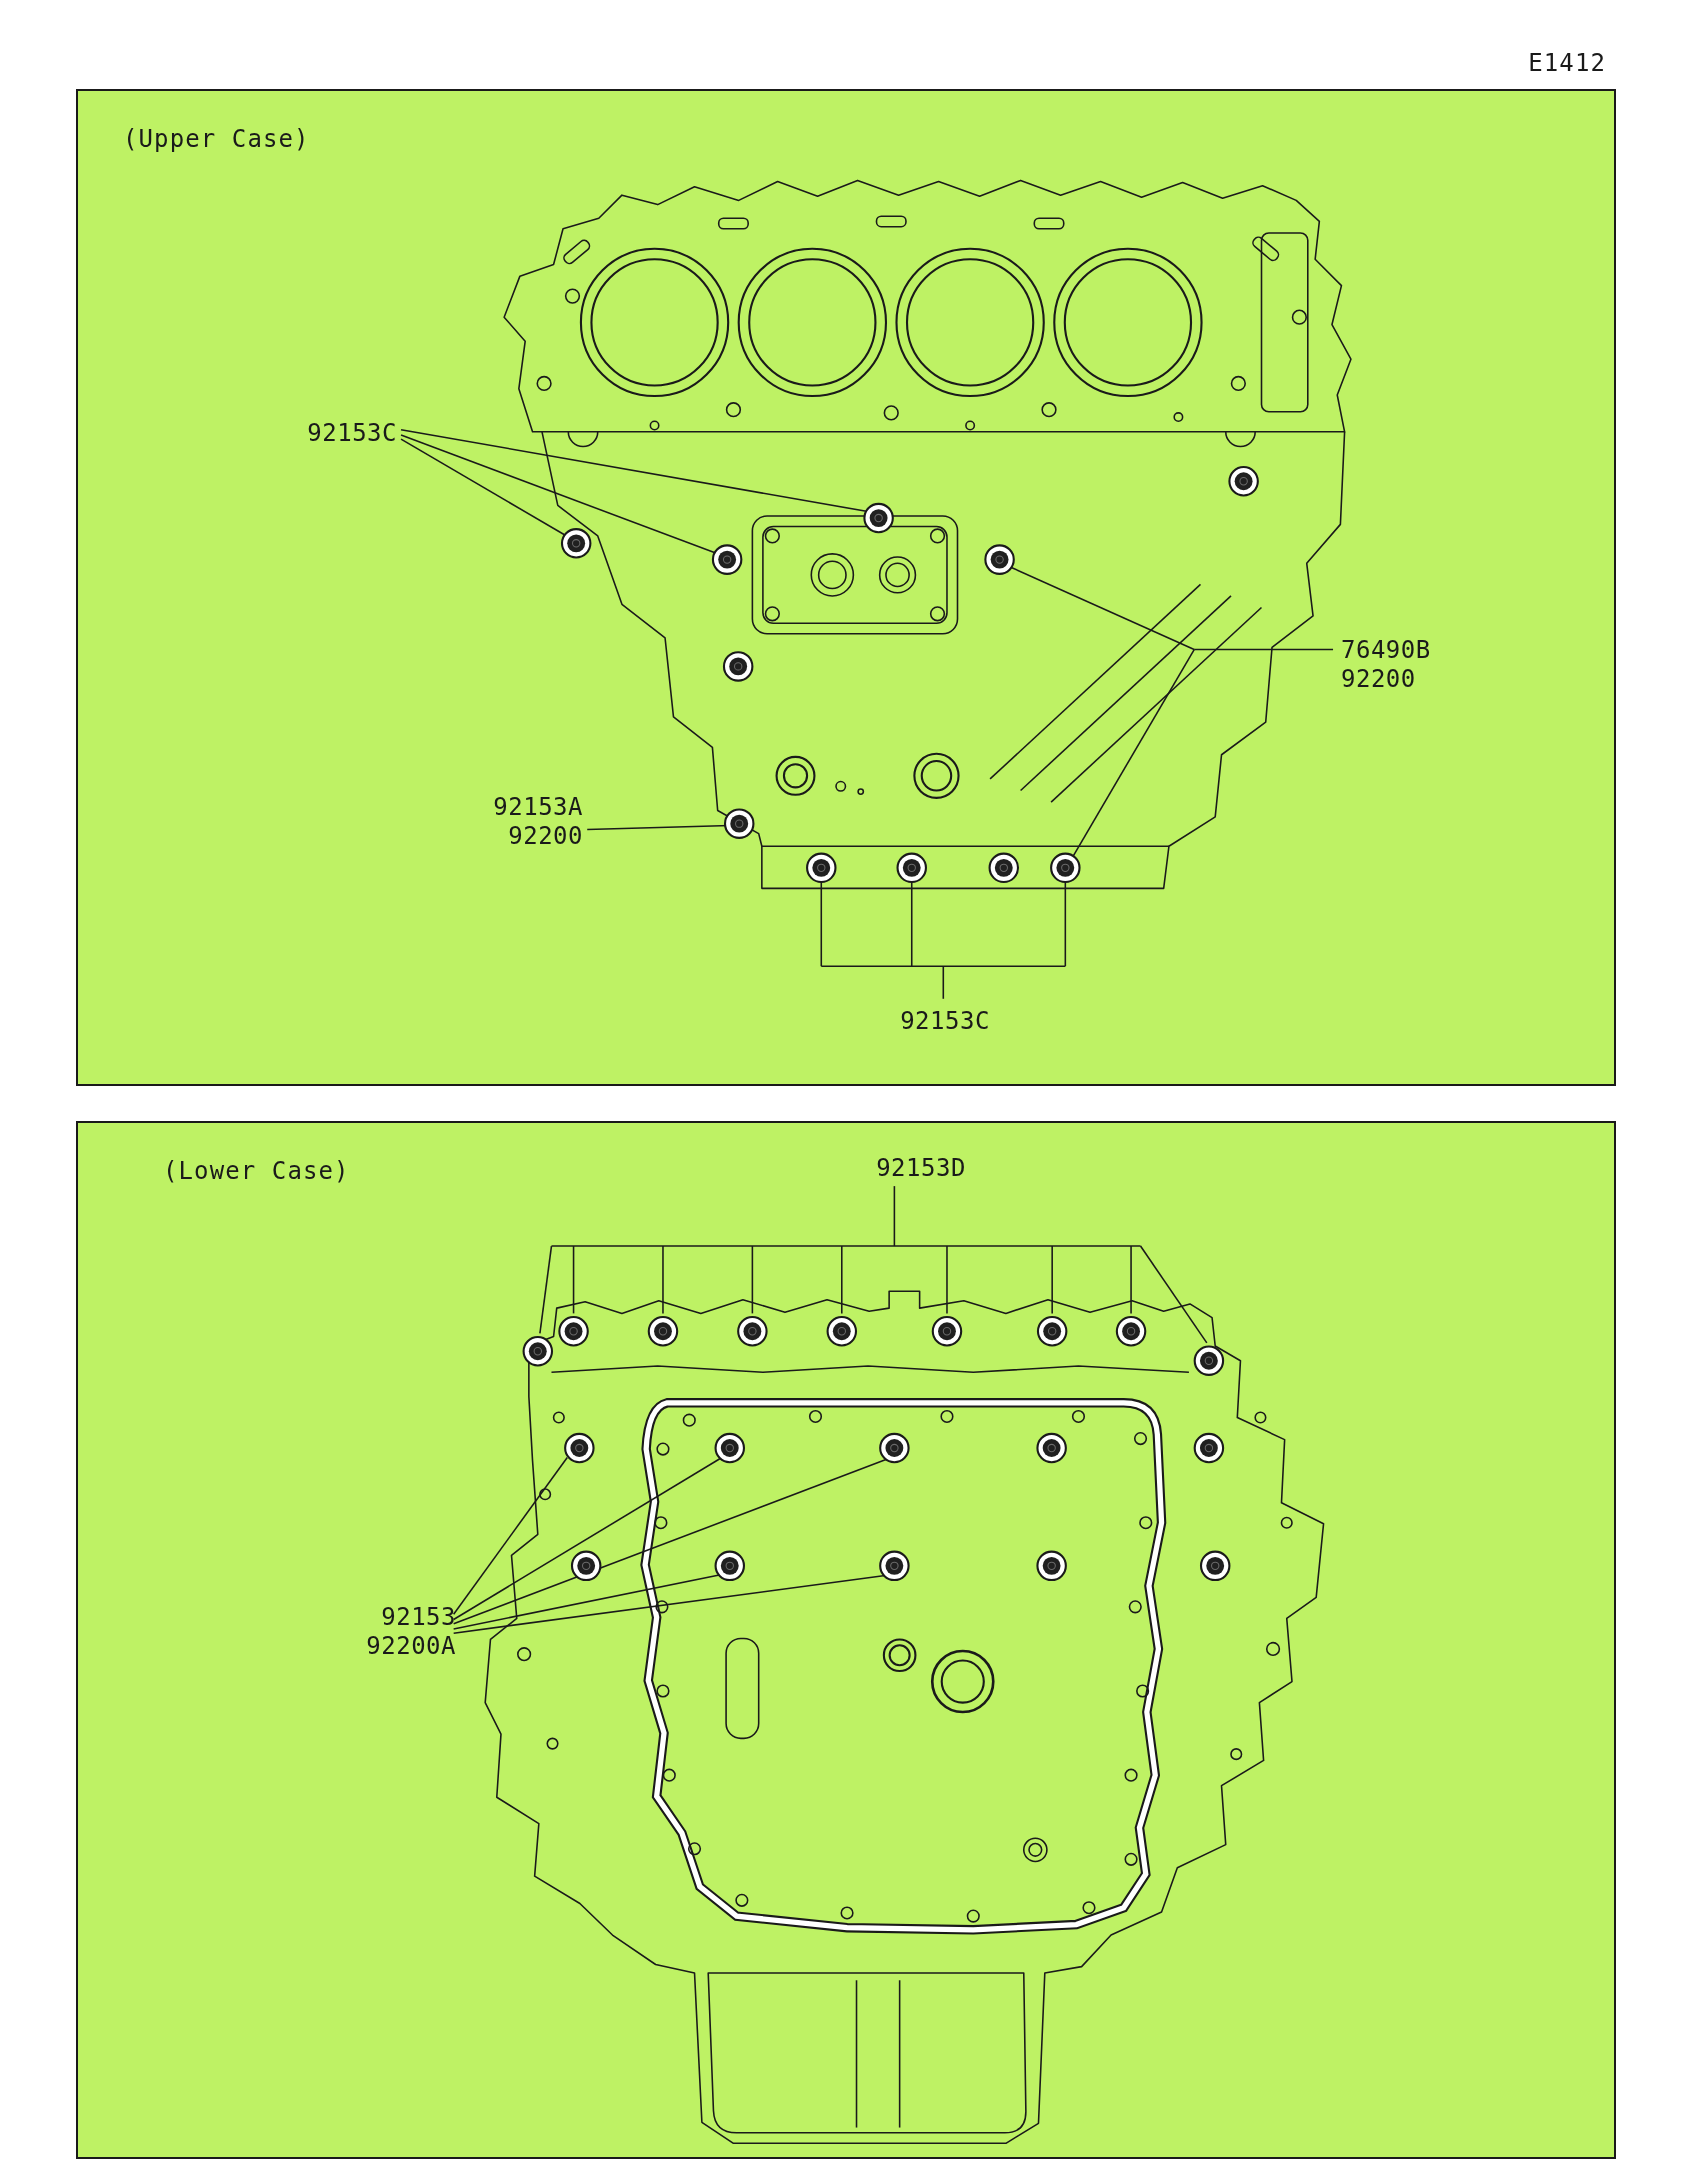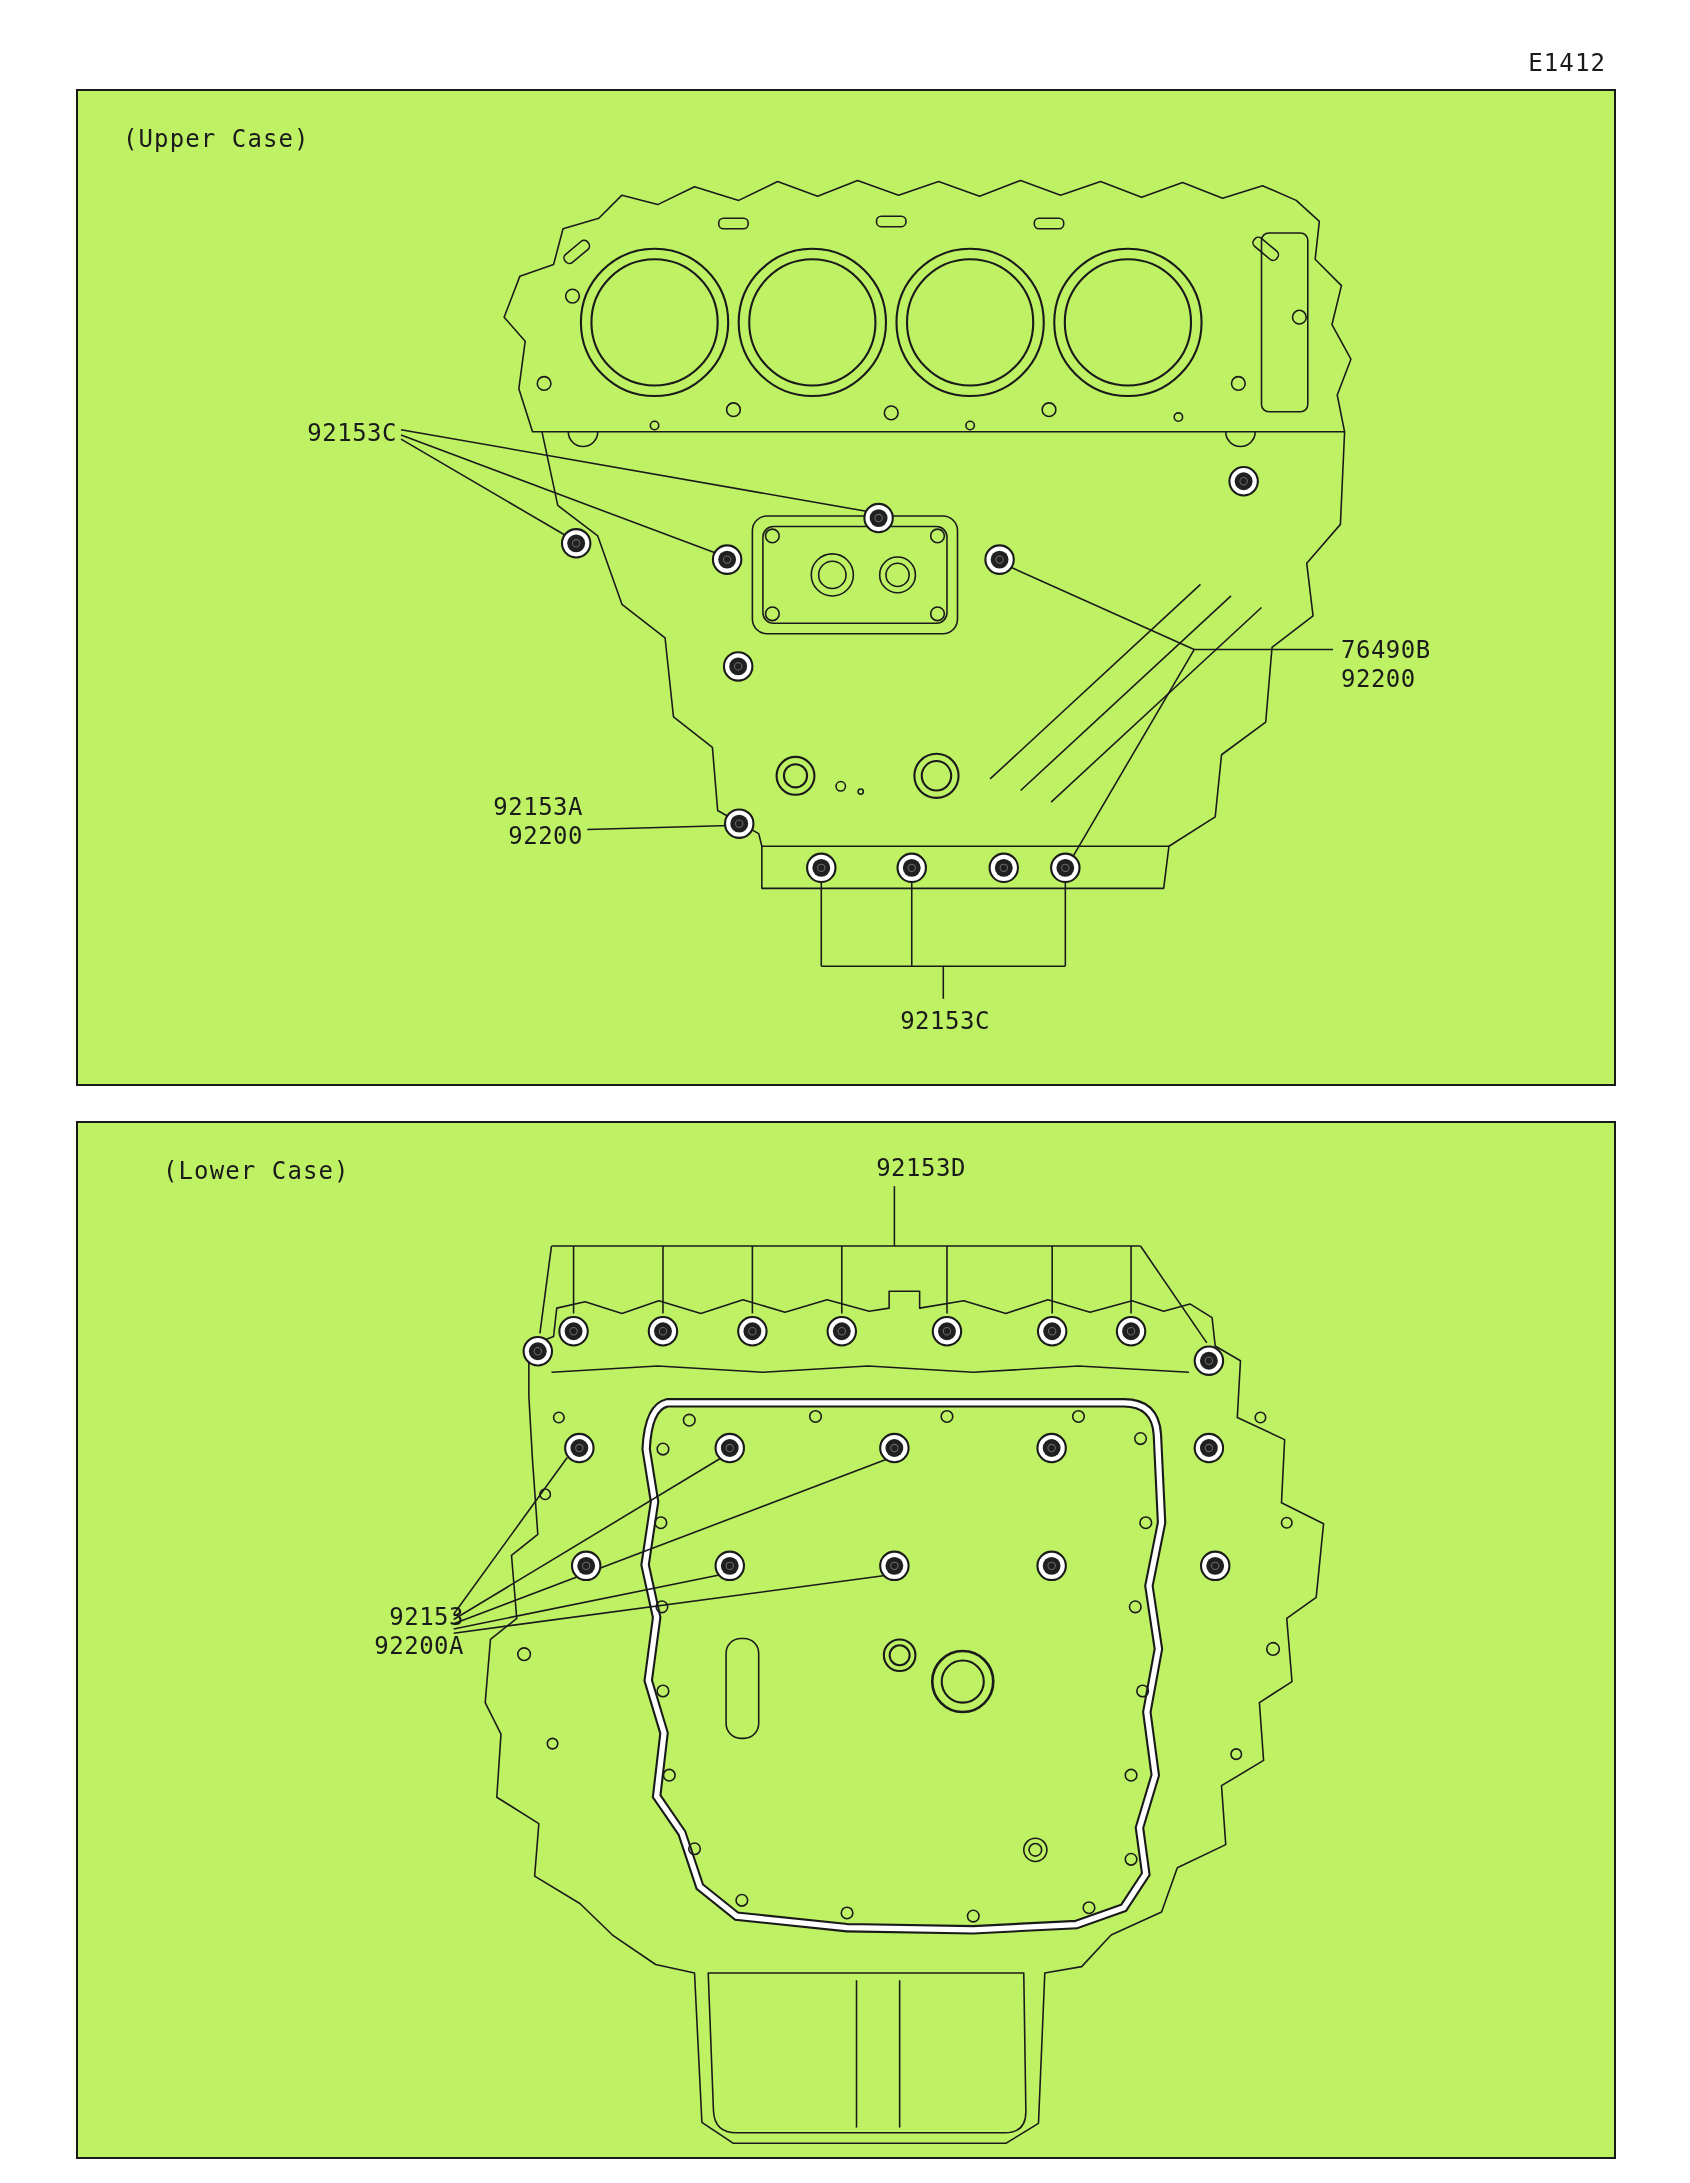--- a/index.html
+++ b/index.html
@@ -294,20 +294,20 @@
         <use href="#bolt" x="1550" y="842"></use>
         <use href="#bolt" x="1849" y="842"></use>
         <use href="#bolt" x="2160" y="842"></use>
       </g>
     </svg>
 
     <div class="panel-title" style="left:53px; top:34px;margin-left:32px;">(Lower Case)</div>
 
     <div class="part-label align-center" style="left:764px; top:31px; width:158px;">92153D</div>
 
-    <div class="part-label align-right" style="left:238px; top:480px; width:148px;">
+    <div class="part-label align-right" style="left:230px; top:480px; width:148px;">
       <div>92153</div>
       <div>92200A</div>
     </div>
   </section>
 
 </div>
 
 
 </body></html>

